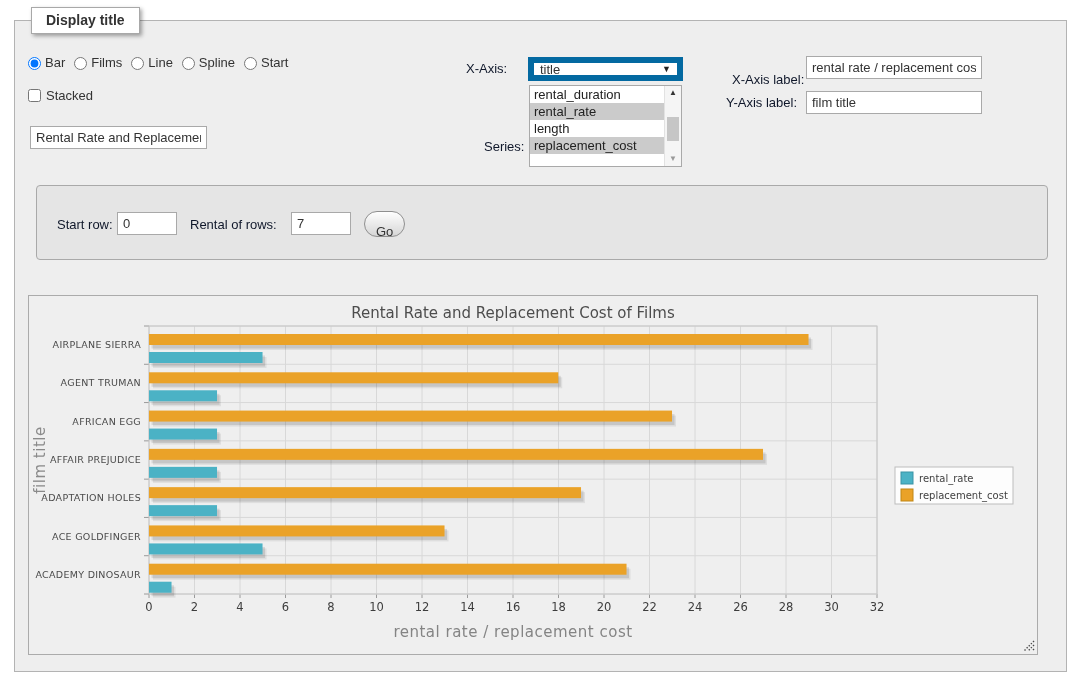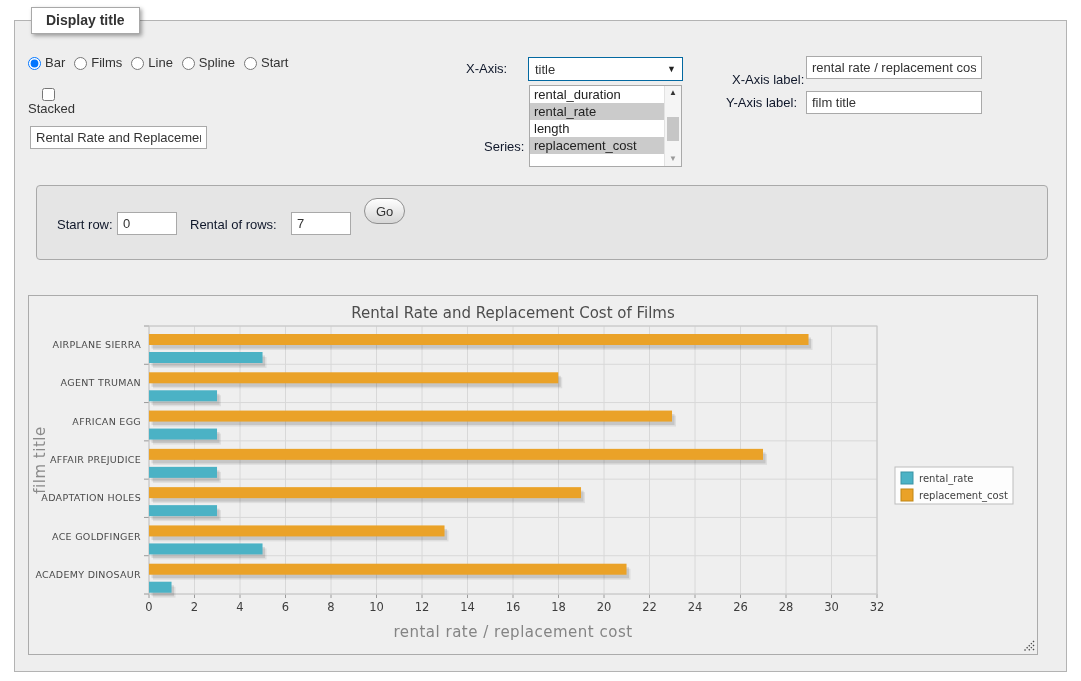--- a/index.html
+++ b/index.html
@@ -17,46 +17,46 @@
 
   .lbl { position:absolute; font-size:13px; color:#0f172a; white-space:nowrap; }
   .txt-input { position:absolute; height:23px; border:1px solid #a9a9a9; background:#fff;
                font-family:"Liberation Sans","DejaVu Sans",sans-serif;
                font-size:13px; color:#333; padding:2px 5px; outline:none; }
 
   
   .radio-row { position:absolute; left:28px; top:55px; display:flex; align-items:center; font-size:13px; color:#333; }
   .radio-row label { display:flex; align-items:flex-end; margin-right:9px; }
   .radio-row input { margin-right:4px; }
-  .check-row { position:absolute; left:28px; top:88px; display:flex; align-items:center; font-size:13px; color:#333;flex-direction:column; }
+  .check-row { position:absolute; left:28px; top:88px; display:flex; align-items:center; font-size:13px; color:#333; }
   .check-row input { margin-right:5px; }
 
   
   .select { position:absolute; left:528px; top:57px; width:155px; height:24px; background:#fff;
-            border:1px solid #0369a1; font-size:13px; color:#333; display:flex;
+            border:6px solid #0369a1; font-size:13px; color:#333; display:flex;
             align-items:center; padding:0 6px; cursor:default; }
   .select .value { flex:1; }
   .select .arrow { font-size:9px; color:#222; }
 
   
   .listbox { position:absolute; left:529px; top:85px; width:153px; height:82px; background:#fff;
              border:1px solid #a9a9a9; font-size:13px; color:#222; overflow:hidden; display:flex; }
   .listbox .opts { flex:1; }
   .listbox .opt { height:17px; line-height:17px; padding-left:4px; white-space:nowrap; }
   .listbox .opt.selected { background:#cbcbcb; }
   .listbox .sb { width:17px; background:#f5f5f5; border-left:1px solid #e2e2e2;
                  display:flex; flex-direction:column; align-items:center; position:relative; }
   .listbox .sb .up { font-size:8px; color:#333; height:14px; line-height:14px; }
   .listbox .sb .dn { font-size:8px; color:#9a9a9a; position:absolute; bottom:0; height:14px; line-height:14px; }
   .listbox .sb .thumb { position:absolute; top:31px; left:2px; width:12px; height:24px; background:#c6c6c6; }
 
   
   .rows-panel { position:absolute; left:36px; top:185px; width:1012px; height:75px;
                 background:#e5e5e5; border:1px solid #a9a9a9; border-radius:4px; }
-  .go-btn { position:absolute; left:364px; top:198px; height:26px; padding:4px 11px;
+  .go-btn { position:absolute; left:364px; top:211px; height:26px; padding:12px 11px;
             border:1px solid #8f8f8f; border-radius:13px; font-size:13px; color:#333;
             background:linear-gradient(#fefefe,#d6d6d6); cursor:pointer;
             font-family:"Liberation Sans","DejaVu Sans",sans-serif; }
 
   
   .chart-panel { position:absolute; left:28px; top:295px; width:1010px; height:360px;
                  background:#efefef; border:1px solid #ababab; }
   .chart-panel svg { display:block; }
   .resize-handle { position:absolute; right:2px; bottom:2px; width:12px; height:12px; cursor:se-resize; }
 </style>

